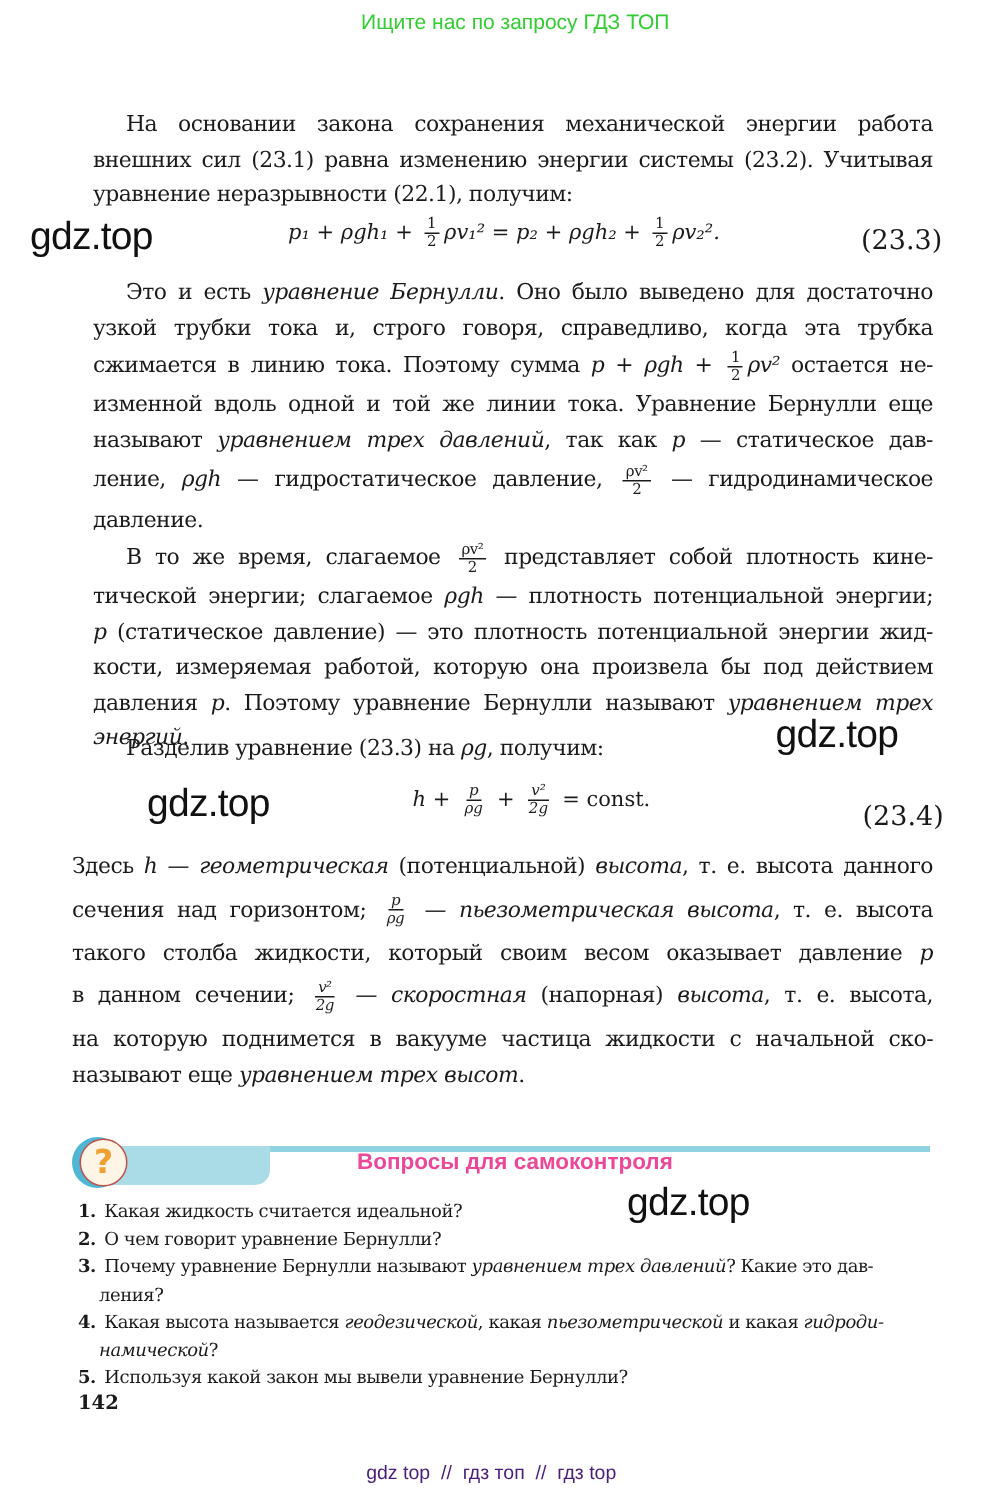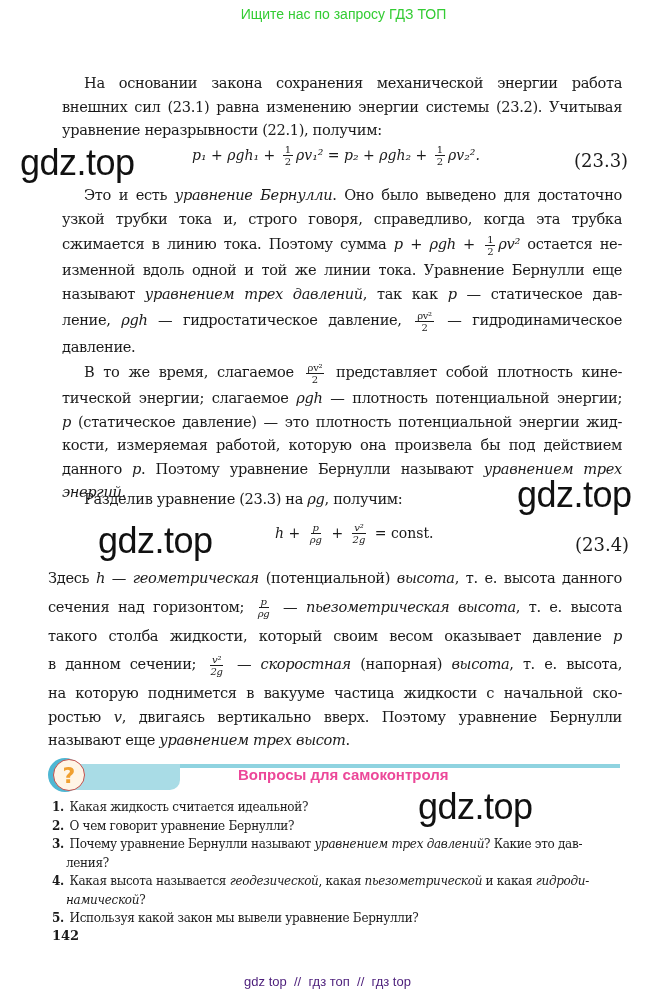--- a/index.html
+++ b/index.html
@@ -15,21 +15,21 @@
   .line.last { text-align-last:left; }
   .ind { padding-left:22px; }
   i, .it { font-style:italic; }
   .math { font-family:"DejaVu Serif", serif; font-style:italic; }
   .frac { display:inline-flex; flex-direction:column; align-items:center; vertical-align:middle;
           font-size:10px; line-height:11px; margin:0 3px; }
   .frac .num { border-bottom:1px solid #1a1a1a; padding:0 2px; }
   .frac .den { padding:0 2px; }
   .formula { font-size:14px; font-family:"DejaVu Serif", serif; white-space:nowrap; }
   .eqnum { font-size:18px; font-family:"DejaVu Serif", serif; }
-  .watermark { font-family:"Liberation Sans", sans-serif; font-size:36px; color:#111; letter-spacing:-0.5px; }
+  .watermark { font-family:"Liberation Sans", sans-serif; font-size:26px; color:#111; letter-spacing:-0.5px; }
   .q-header-bar { left:100px; top:764px; width:520px; height:4px; background:#8fd3e0; }
   .q-header-tab { left:70px; top:764px; width:110px; height:26px; background:#a9dce6; border-radius:0 0 10px 0; }
   .q-icon-back { left:48px; top:758px; width:34px; height:34px; border-radius:50%; background:#4fb7d3; }
   .q-icon { left:53px; top:759px; width:32px; height:32px; border-radius:50%; background:#fff5e6;
             border:1.5px solid #c0504d; box-sizing:border-box; display:flex; align-items:center; justify-content:center;
             font-family:"DejaVu Sans", sans-serif; font-weight:bold; font-size:22px; color:#f0a030; }
   .q-title { left:238px; top:766px; font-family:"Liberation Sans", sans-serif; font-weight:bold;
              font-size:15px; color:#ec4899; }
   .qlist { left:52px; width:570px; font-size:12px; line-height:18.5px; font-family:"DejaVu Serif", serif; letter-spacing:-0.3px; }
   .qitem { display:block; }
@@ -80,21 +80,21 @@
 </div>
 
 <div class="abs para" style="top:358px;">
   <span class="line ind" style="height:28px; line-height:28px;"><span>В то же время, слагаемое </span><span class="frac">
         <span class="num">ρv²</span>
         <span class="den">2</span>
       </span><span> представляет собой плотность кине-</span></span>
   <span class="line"><span>тической энергии; слагаемое </span><span class="math">ρgh</span><span> — плотность потенциальной энергии;</span></span>
   <span class="line"><span class="math">p</span><span> (статическое давление) — это плотность потенциальной энергии жид-</span></span>
   <span class="line">кости, измеряемая работой, которую она произвела бы под действием</span>
-  <span class="line"><span>данного </span><span class="math">p</span><span>. Поэтому уравнение Бернулли называют </span><i>уравнением трех</i></span>
+  <span class="line"><span>давления </span><span class="math">p</span><span>. Поэтому уравнение Бернулли называют </span><i>уравнением трех</i></span>
   <span class="line last"><i>энергий</i><span>.</span></span>
 </div>
 
 <div class="abs watermark" style="left:517px; top:474px;">gdz.top</div>
 
 <div class="abs para" style="top:487px; width:430px;">
   <span class="line last ind"><span>Разделив уравнение (23.3) на </span><span class="math">ρg</span><span>, получим:</span></span>
 </div>
 
 <div class="abs watermark" style="left:98px; top:520px;">gdz.top</div>
@@ -115,21 +115,20 @@
   <span class="line" style="height:34px; line-height:34px;"><span>сечения над горизонтом; </span><span class="frac">
         <span class="num math">p</span>
         <span class="den math">ρg</span>
       </span><span> — </span><i>пьезометрическая высота</i><span>, т. е. высота</span></span>
   <span class="line"><span>такого столба жидкости, который своим весом оказывает давление </span><span class="math">p</span></span>
   <span class="line" style="height:34px; line-height:34px;"><span>в данном сечении; </span><span class="frac">
         <span class="num math">v²</span>
         <span class="den math">2g</span>
       </span><span> — </span><i>скоростная</i><span> (напорная) </span><i>высота</i><span>, т. е. высота,</span></span>
   <span class="line">на которую поднимется в вакууме частица жидкости с начальной ско-</span>
-  <span class="line"><span>ростью </span><span class="math">v</span><span>, двигаясь вертикально вверх. Поэтому уравнение Бернулли</span></span>
   <span class="line last"><span>называют еще </span><i>уравнением трех высот</i><span>.</span></span>
 </div>
 
 <div class="abs q-header-bar"></div>
 <div class="abs q-header-tab"></div>
 <div class="abs q-icon-back"></div>
 <div class="abs q-icon">?</div>
 <div class="abs q-title">Вопросы для самоконтроля</div>
 
 <div class="abs watermark" style="left:418px; top:786px;">gdz.top</div>

